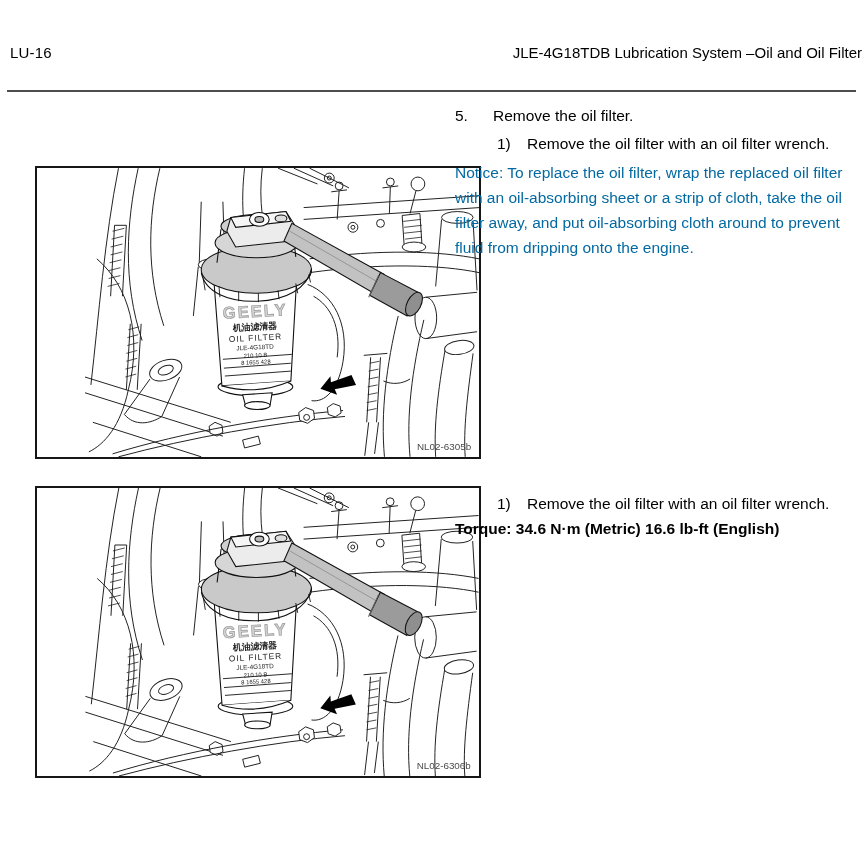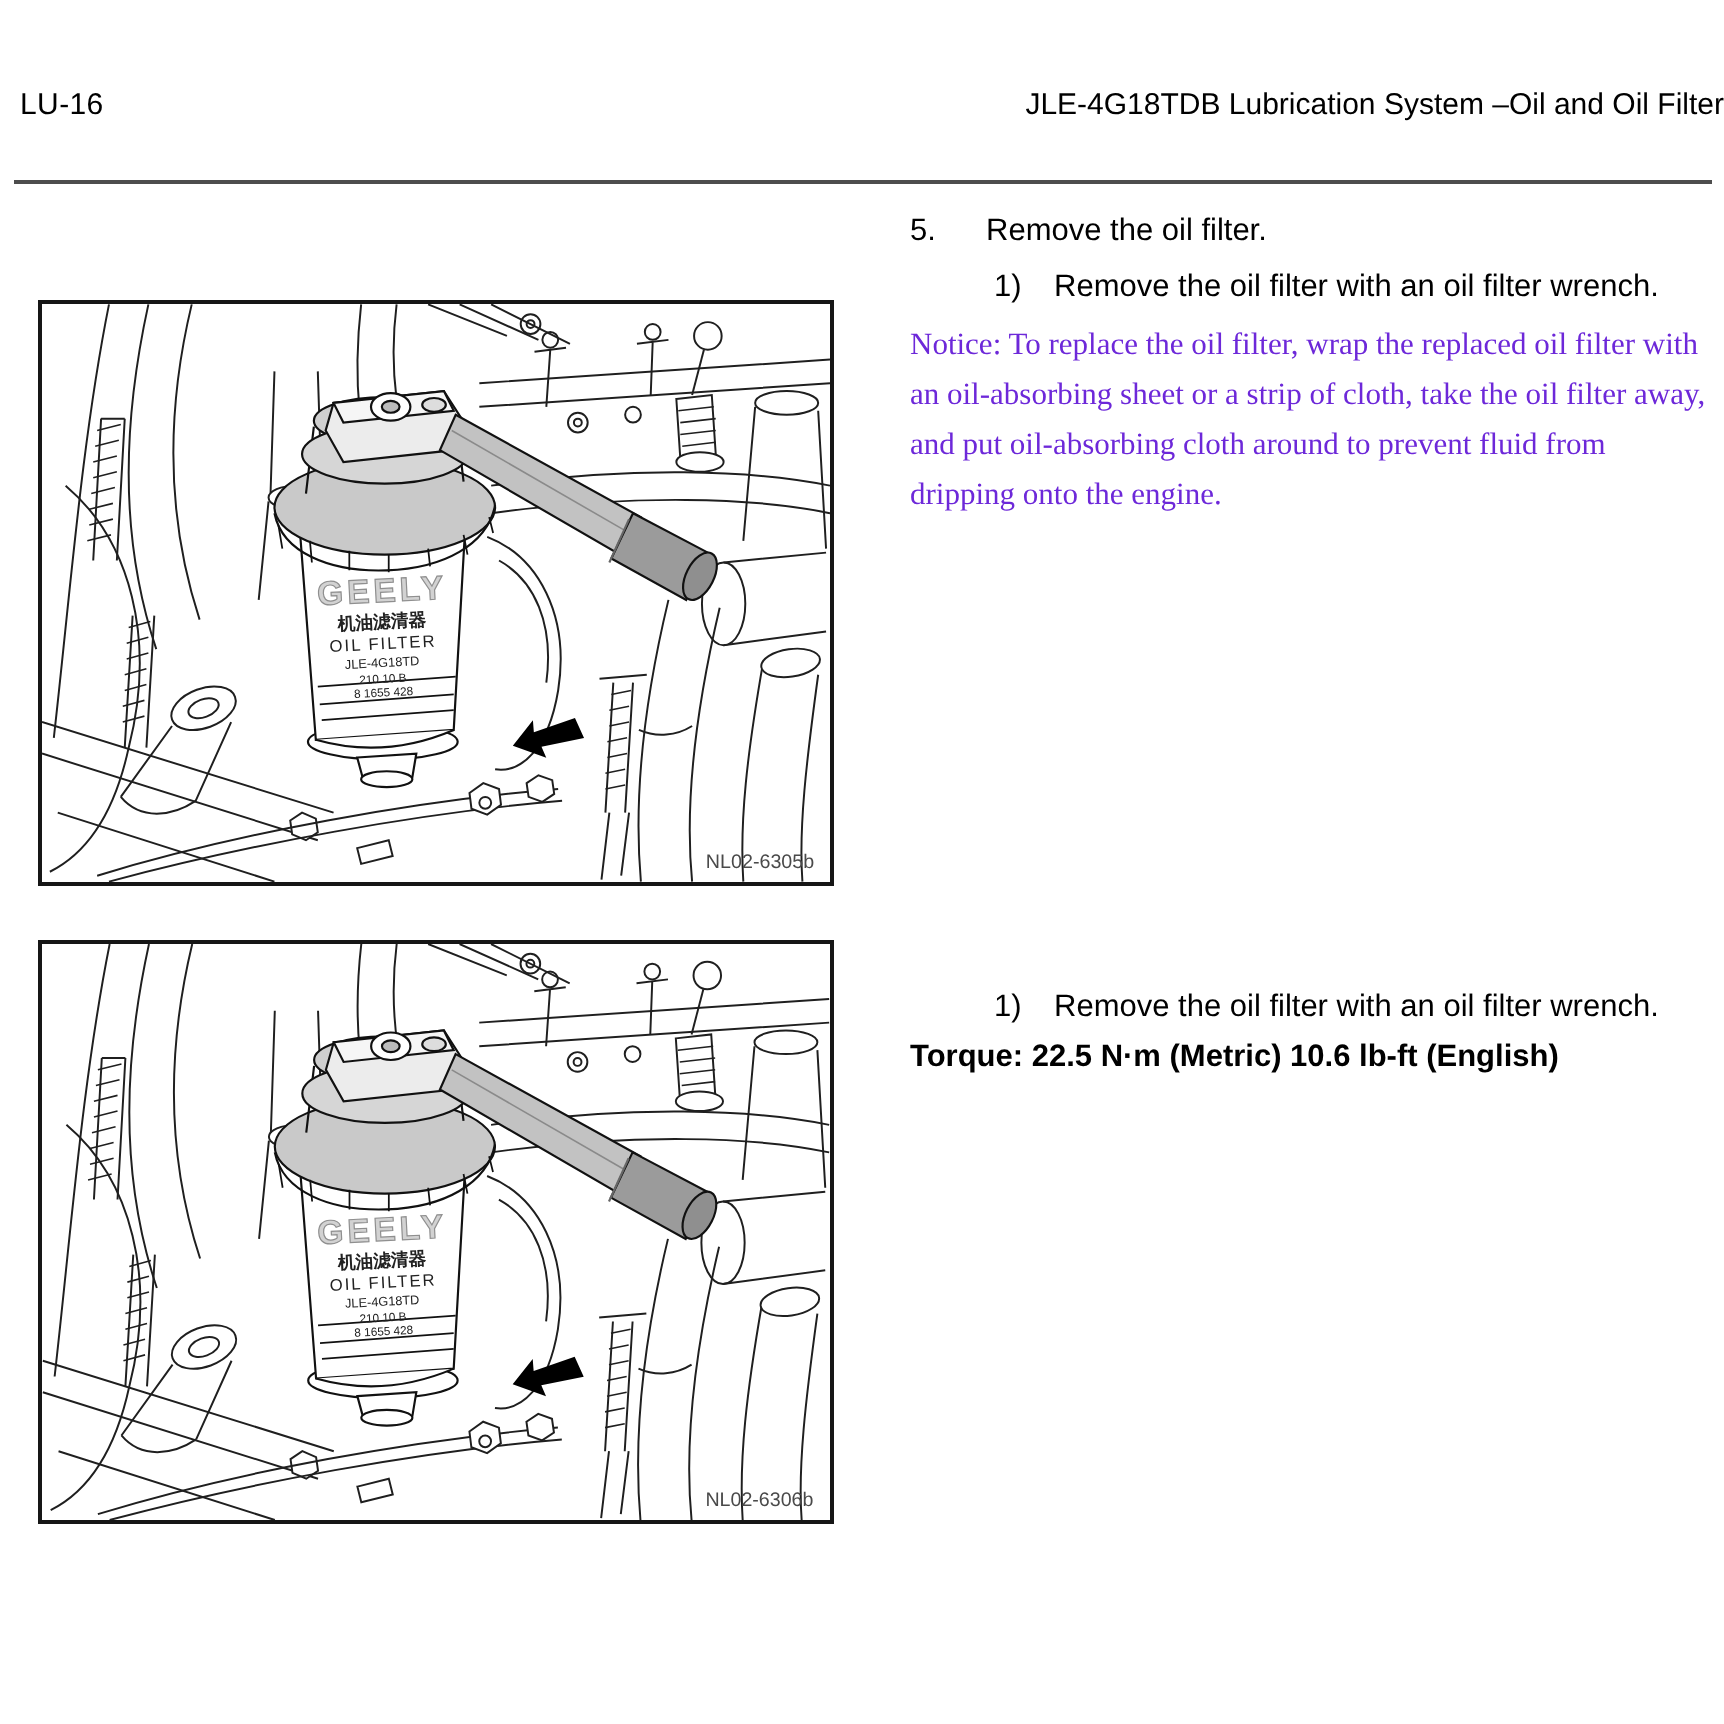--- a/index.html
+++ b/index.html
@@ -8,35 +8,35 @@
     font-family:"Liberation Sans",sans-serif;color:#000;
   }
   .page{position:absolute;inset:0;background:#fff;}
 
   
   .hdr-num{position:absolute;left:10px;top:44px;font-size:15px;letter-spacing:.2px;}
   .hdr-title{position:absolute;left:0;right:0;top:44px;text-align:right;font-size:15px;}
   .hdr-rule{position:absolute;left:7px;right:6px;top:90px;height:2px;background:#4d4d4d;}
 
   
-  .fig{position:absolute;left:19px;width:394px;margin:0;background:#fff;border:2px solid #161616;}
+  .fig{position:absolute;left:19px;width:394px;margin:16px;background:#fff;border:2px solid #161616;padding-left:48px;}
   .fig-1{top:150px;height:289px;}
   .fig-2{top:470px;height:288px;}
   .fig svg{display:block;width:100%;height:100%;}
   svg text{font-family:"Liberation Sans",sans-serif;}
   .figcode{font-size:10px;fill:#4a4a4a;}
 
   
   .step{position:absolute;left:455px;width:400px;font-size:15.5px;line-height:19px;}
   .step .num{display:inline-block;width:38px;}
   .sub{padding-left:42px;}
   .sub .num{display:inline-block;width:30px;}
   .row-5{top:106px;}
   .row-5-1{top:134px;}
-  .row-notice{top:160px;line-height:25px;color:#6d28d9;font-family:Liberation Serif, serif;}
+  .row-notice{top:160px;line-height:25px;color:#0369a1;}
   .row-6{top:467px;}
   .row-6-1{top:494px;}
   .row-torque{top:519px;font-weight:bold;}
 </style>
 </head>
 <body>
 
 <svg width="0" height="0" style="position:absolute" aria-hidden="true">
   <defs>
     <g id="engine-drawing">
@@ -179,15 +179,15 @@
     <span class="num">5.</span><span>Remove the oil filter.</span>
   </div>
   <div class="step sub row-5-1">
     <span class="num">1)</span><span>Remove the oil filter with an oil filter wrench.</span>
   </div>
   <div class="step row-notice">Notice: To replace the oil filter, wrap the replaced oil filter with an oil-absorbing sheet or a strip of cloth, take the oil filter away, and put oil-absorbing cloth around to prevent fluid from dripping onto the engine.</div>
 
   <div class="step sub row-6-1">
     <span class="num">1)</span><span>Remove the oil filter with an oil filter wrench.</span>
   </div>
-  <div class="step row-torque">Torque: 22.5 N·m (Metric) 10.6 lb-ft (English)</div>
+  <div class="step row-torque">Torque: 34.6 N·m (Metric) 16.6 lb-ft (English)</div>
 
 </div>
 
 </body></html>

